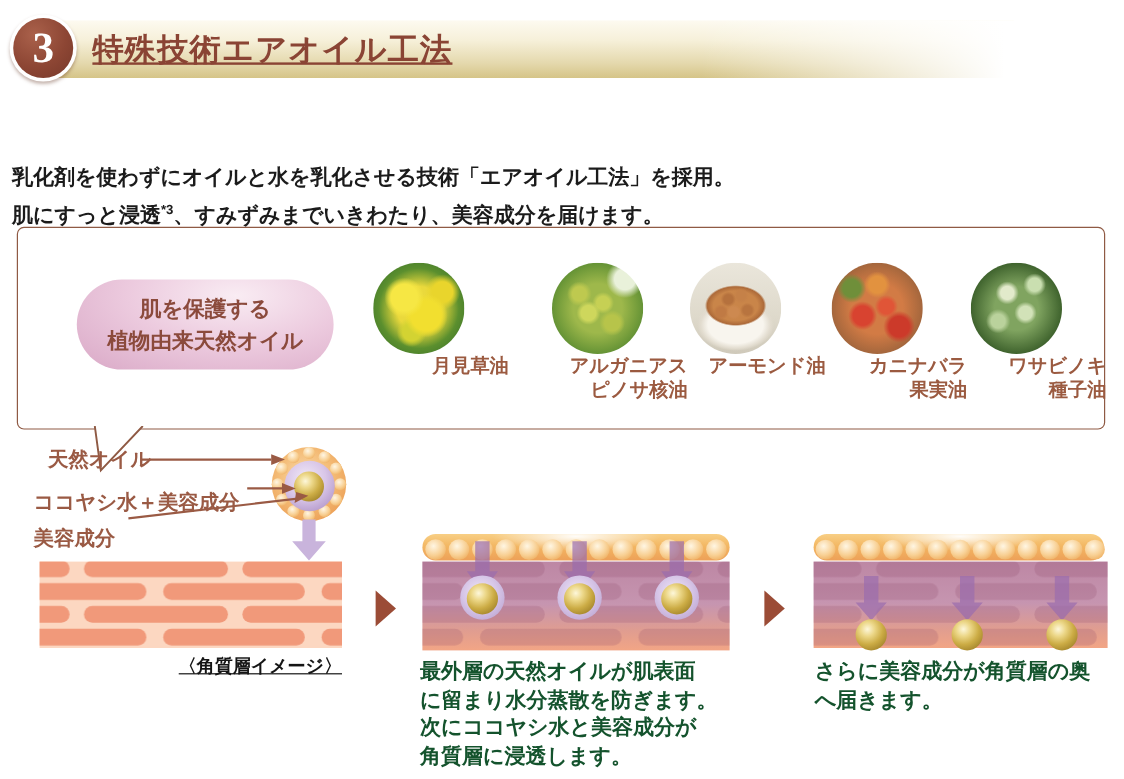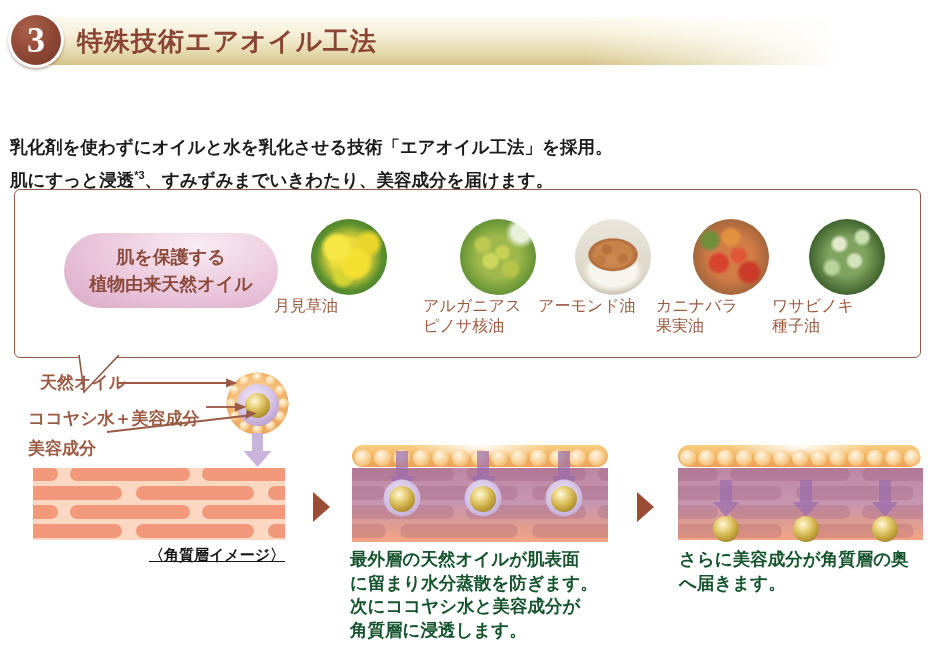--- a/index.html
+++ b/index.html
@@ -5,42 +5,42 @@
   html,body{margin:0;padding:0;background:#fff;}
   .page{position:relative;width:937px;height:649px;background:#ffffff;overflow:hidden;
         font-family:"Liberation Sans","DejaVu Sans",sans-serif;}
   
   .band{position:absolute;left:30px;top:17px;width:815px;height:48px;
         background:linear-gradient(to bottom,#fdfaf0 0%,#f6f0d9 35%,#e4d8ac 75%,#d5c488 100%);}
   .band-fade{position:absolute;inset:0;
         background:linear-gradient(to right,rgba(255,255,255,0) 68%,#ffffff 99%);}
   .band-title{position:absolute;left:47px;top:0;height:48px;display:flex;align-items:center;
         font-family:"Liberation Serif","DejaVu Serif",serif;font-weight:700;font-size:26px;
-        letter-spacing:1px;color:#8a4434;}
+        letter-spacing:1px;color:#8a4434;text-decoration:underline;}
   .num-wrap{position:absolute;left:8px;top:12px;width:56px;height:56px;border-radius:50%;
         background:#ffffff;box-shadow:0 2px 3px rgba(90,40,20,.35);}
   .num{position:absolute;inset:3px;border-radius:50%;
         background:radial-gradient(circle at 35% 28%,#aa614b 0%,#8d4634 55%,#76382a 100%);
         color:#fff;font-family:"Liberation Serif","DejaVu Serif",serif;font-weight:700;
         font-size:36px;display:flex;align-items:center;justify-content:center;}
   
   .intro{position:absolute;left:10px;top:88px;font-size:17.5px;font-weight:700;
         color:#1b1b1b;line-height:28px;margin-top:45px;}
   .intro sup{font-size:11px;}
   
   .oils-box{position:absolute;left:14px;top:160px;width:905px;height:167px;background:#fff;
         border:1.6px solid #8f5a44;border-radius:6px;margin-top:29px;}
   .pill{position:absolute;left:49px;top:43px;width:214px;height:75px;border-radius:38px;
         background:radial-gradient(ellipse at 62% 18%,#f9ecf3 0%,#eccade 48%,#d9a8c6 100%);
         display:flex;align-items:center;justify-content:center;text-align:center;
         font-family:"Liberation Serif","DejaVu Serif",serif;font-weight:700;font-size:18px;
         line-height:27px;color:#8b4a3c;white-space:pre-line;}
   .oil-photo{position:absolute;top:29px;width:76px;height:76px;border-radius:50%;}
-  .oil-label{position:absolute;top:106px;width:150px;text-align:left;font-size:16px;
-        font-weight:400;line-height:20px;color:#9b5a40;white-space:pre-line;}
+  .oil-label{position:absolute;top:106px;width:150px;text-align:right;font-size:16px;
+        font-weight:700;line-height:20px;color:#9b5a40;white-space:pre-line;}
   .p1{background:
       radial-gradient(circle at 34% 38%,#f6e744 0 16%,transparent 24%),
       radial-gradient(circle at 58% 58%,#f2df2f 0 20%,transparent 29%),
       radial-gradient(circle at 76% 32%,#e9d52c 0 11%,transparent 19%),
       radial-gradient(circle at 42% 76%,#d3d332 0 10%,transparent 17%),
       radial-gradient(circle at 50% 50%,#ead93c 0 34%,#5b8f2e 62%,#2d6527 100%);}
   .p2{background:
       radial-gradient(circle at 80% 18%,#e9f1da 0 10%,transparent 18%),
       radial-gradient(circle at 40% 55%,#ced75c 0 10%,transparent 16%),
       radial-gradient(circle at 56% 44%,#c6d054 0 9%,transparent 15%),

